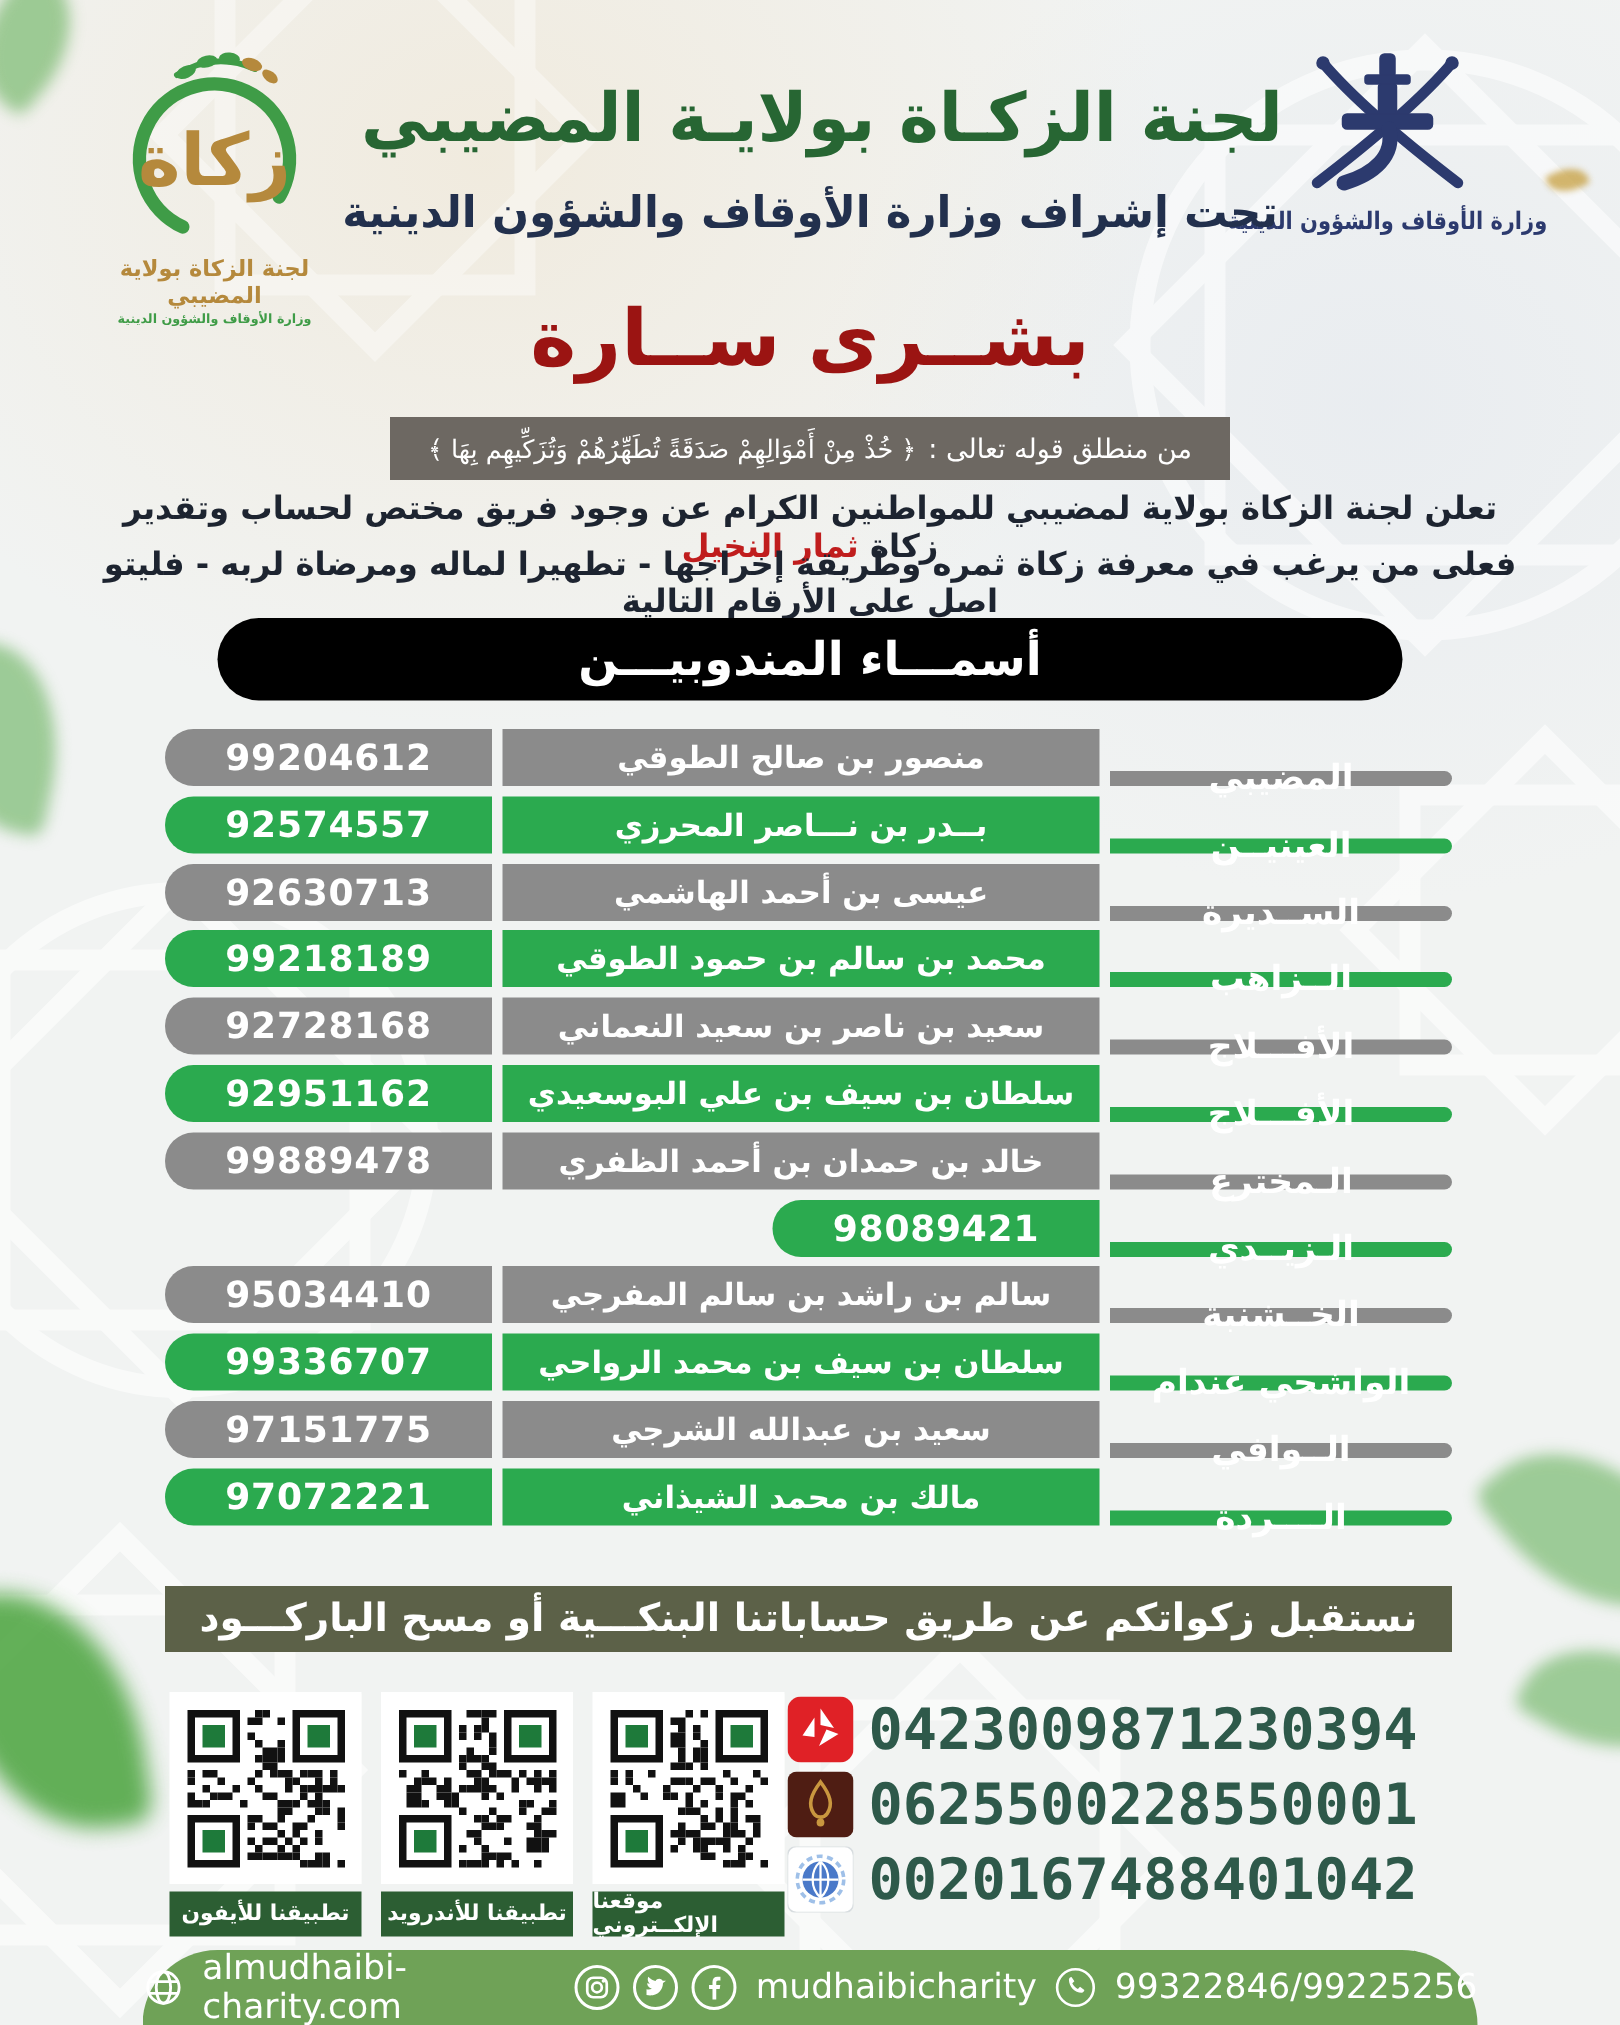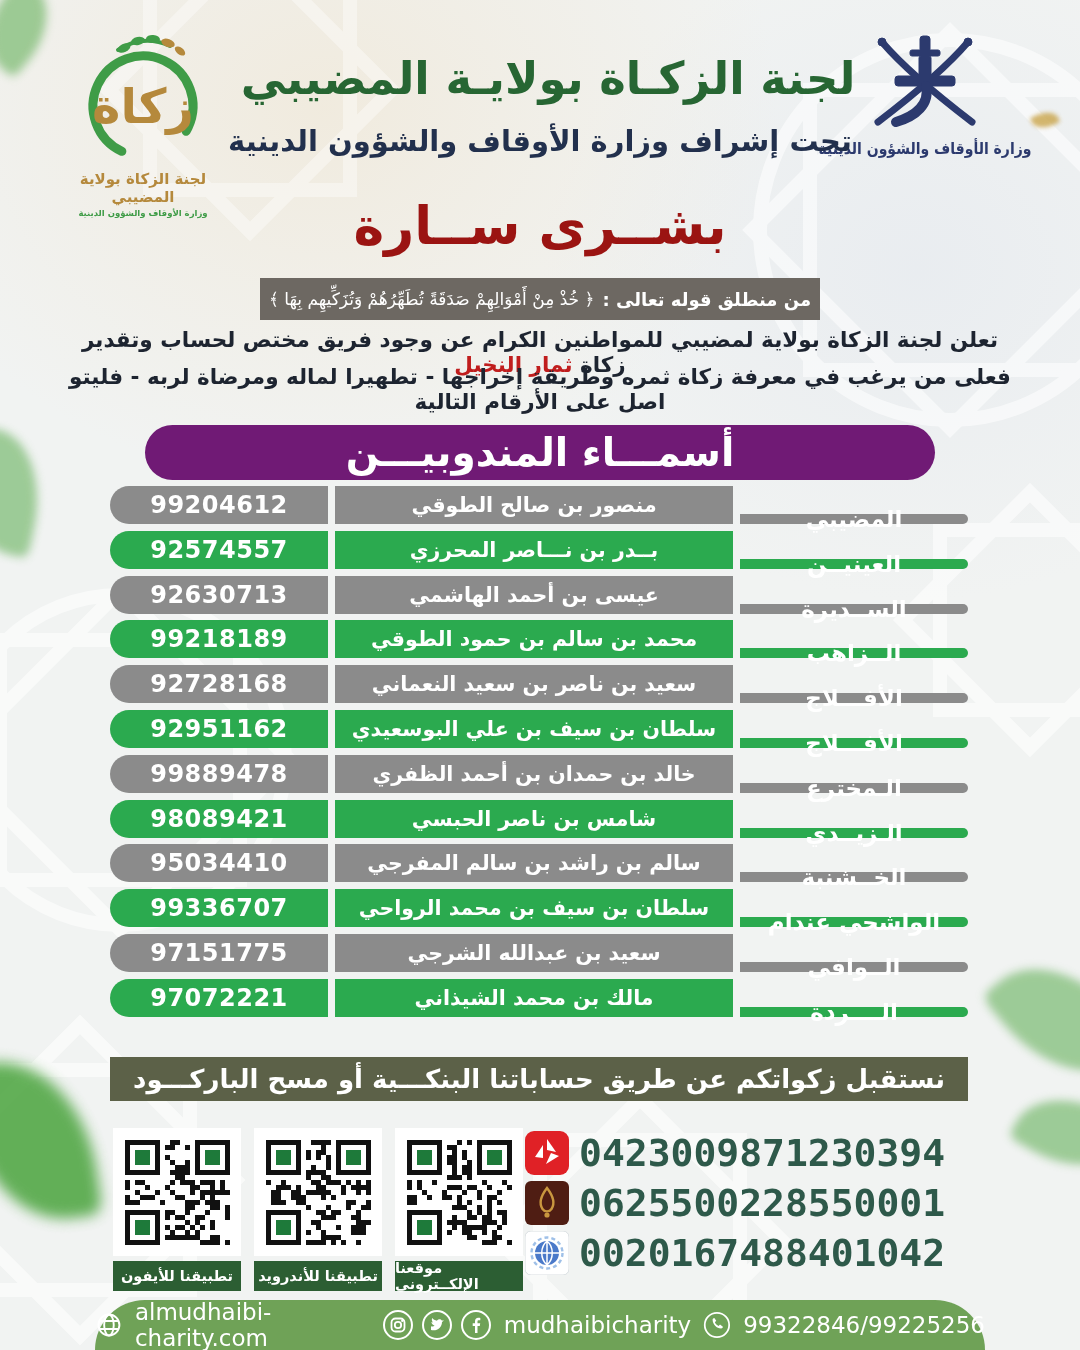--- a/index.html
+++ b/index.html
@@ -36,32 +36,32 @@
     color:#276633; font-size:45px; font-weight:700; }
   .h-sub { left:0; right:0; top:124px; text-align:center;
     color:#22304d; font-size:29px; font-weight:700; }
   .h-announce { left:0; right:0; top:196px; text-align:center;
     color:#9b1412; font-size:52px; font-weight:700; letter-spacing:1px; }
 
   
   .verse { left:260px; top:278px; width:560px; height:42px; background:#6d6862;
     color:#fff; display:flex; align-items:center; justify-content:center; gap:8px;
     font-size:18px; }
-  .verse .intro { font-weight:700; }
+  .verse .intro { font-weight:400; }
   .verse .quote { font-weight:400; font-size:17px; }
 
   .body-line { left:60px; right:60px; text-align:center; font-weight:700;
     font-size:21.5px; color:#1d2430; }
   .line1 { top:327px; }
   .line2 { top:364px; }
   .hl-red { color:#c01d1d; }
 
-  .gold-banner { left:145px; top:412px; width:790px; height:55px; background:#701a75;
-    border-radius:28px; color:#fff; font-size:39px; font-weight:700;
-    display:flex; align-items:center; justify-content:center;margin-top:13px; }
+  .gold-banner { left:145px; top:412px; width:790px; height:55px; background:#000000;
+    border-radius:28px; color:#fff; font-size:31px; font-weight:700;
+    display:flex; align-items:center; justify-content:center; }
 
   
   .table { left:110px; top:486px; width:858px; }
   .trow { display:flex; height:38px; margin-bottom:6.8px; gap:7px; }
   .trow .cell { display:flex; align-items:center; justify-content:center;
     color:#fff; font-weight:700; }
   .trow .region { width:228px; border-radius:0 19px 19px 0; font-size:23px;margin-top:28px; }
   .trow .name { flex:1; font-size:20.5px; }
   .trow .phone { width:218px; border-radius:19px 0 0 19px; font-size:24px;
     font-family:"DejaVu Sans", sans-serif; letter-spacing:.5px; }
@@ -215,21 +215,20 @@
       <div class="cell name">سلطان بن سيف بن علي البوسعيدي</div>
       <div class="cell phone">92951162</div>
     </div>
     <div class="trow gray" dir="rtl">
       <div class="cell region">الـمخترع</div>
       <div class="cell name">خالد بن حمدان بن أحمد الظفري</div>
       <div class="cell phone">99889478</div>
     </div>
     <div class="trow green" dir="rtl">
       <div class="cell region">الـزيــدي</div>
-      <div class="cell name">شامس بن ناصر الحبسي</div>
       <div class="cell phone">98089421</div>
     </div>
     <div class="trow gray" dir="rtl">
       <div class="cell region">الخــشنبة</div>
       <div class="cell name">سالم بن راشد بن سالم المفرجي</div>
       <div class="cell phone">95034410</div>
     </div>
     <div class="trow green" dir="rtl">
       <div class="cell region">الواشحي عندام</div>
       <div class="cell name">سلطان بن سيف بن محمد الرواحي</div>

